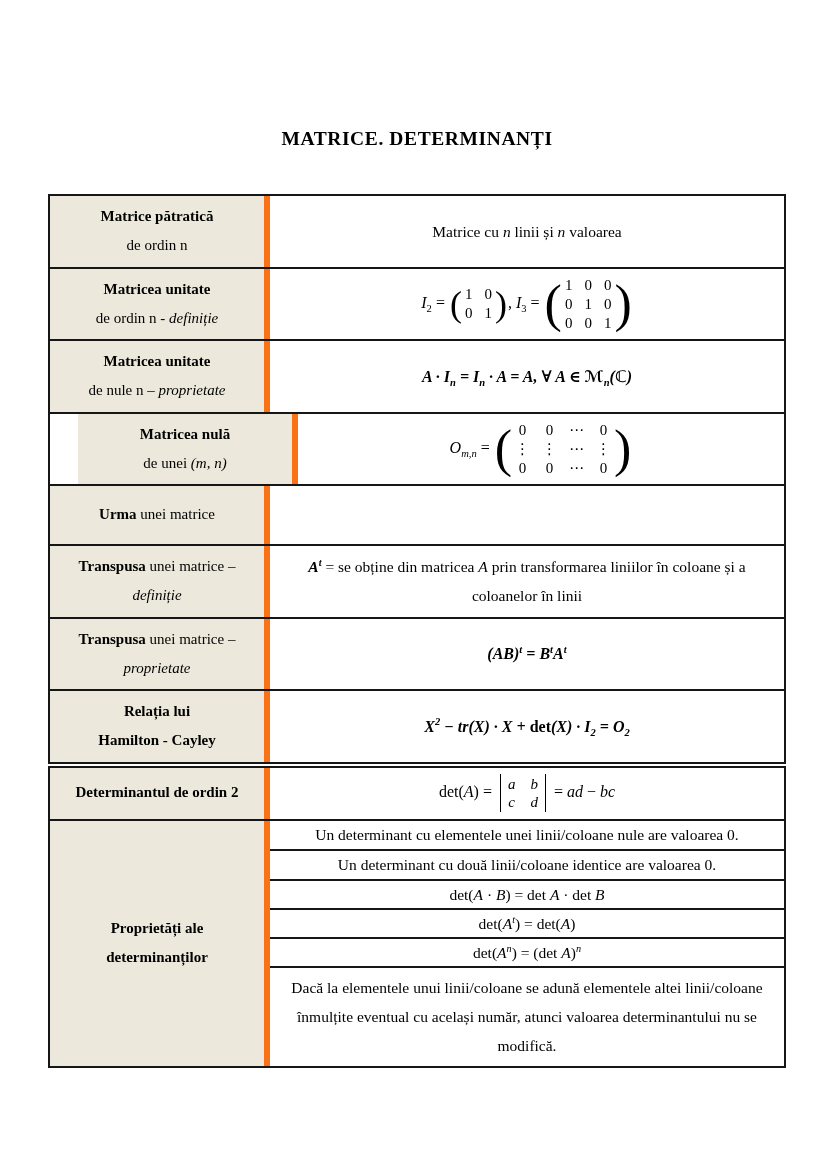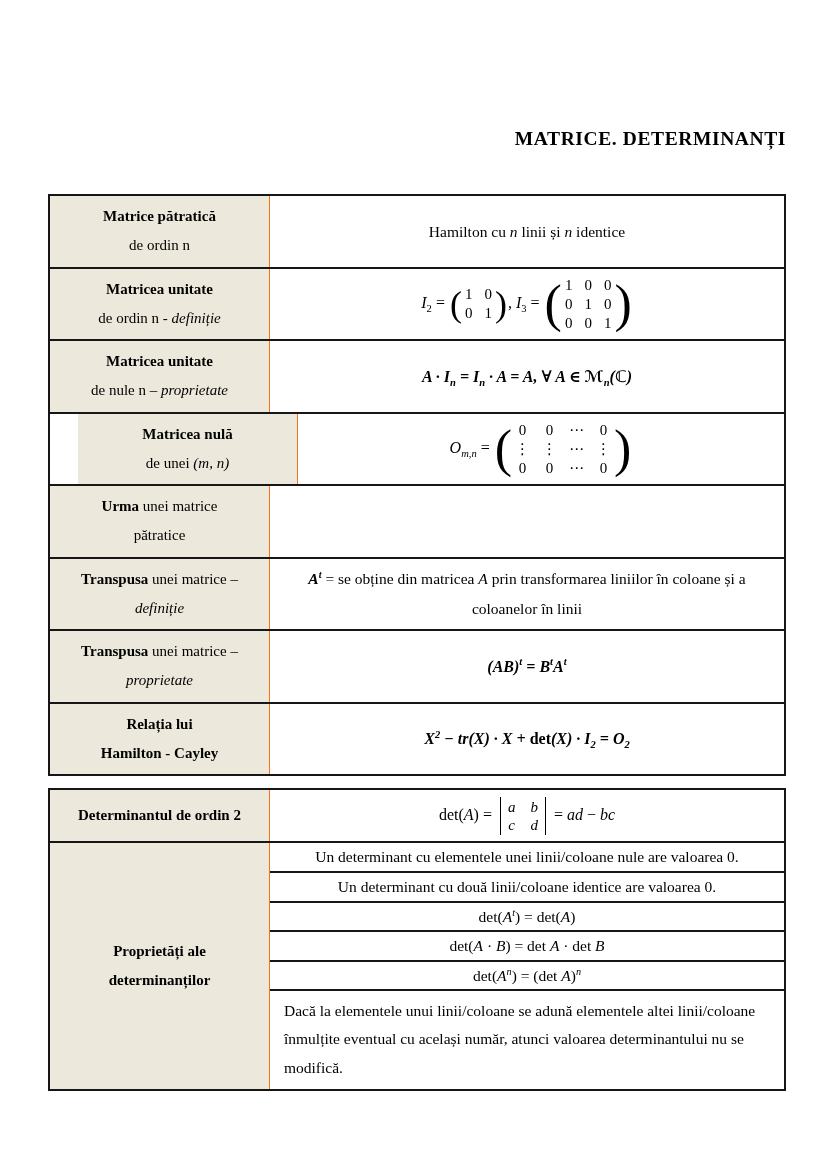--- a/index.html
+++ b/index.html
@@ -7,47 +7,47 @@
   body {
     width: 828px; height: 1171px;
     font-family: "Liberation Serif", "DejaVu Serif", "DejaVu Sans", serif;
     color: #000;
     position: relative;
     overflow: hidden;
   }
   .page { padding: 128px 42px 0 48px; }
   .title {
     width: 738px;
-    text-align: right;
+    text-align: center;
     font-size: 19.5px;
     font-weight: bold;
     letter-spacing: 0.6px;
     margin-bottom: 44px;
   }
   .tbl { width: 738px; border: 2px solid #161616; }
-  .tbl-lower { margin-top: 12px; }
+  .tbl-lower { margin-top: 2px; }
   .row { display: flex; border-bottom: 2px solid #161616; }
   .tbl .row:last-child { border-bottom: none; }
   .cl {
     width: 220px; flex: 0 0 220px;
     background: #ece8db;
-    border-right: 1px solid #f97316;
+    border-right: 6px solid #f97316;
     display: flex; flex-direction: column; justify-content: center;
     text-align: center;
     font-size: 15px; line-height: 1.95;
     padding: 6px 8px;
   }
   .cr {
     flex: 1;
     display: flex; flex-direction: column; justify-content: center;
     text-align: center;
     font-size: 15.5px; line-height: 1.9;
     padding: 4px 11px;
   }
-  .cr-props { flex: 1; display: flex; flex-direction: column; padding: 0; font-size: 15.5px; }
+  .cr-props { flex: 1; display: flex; flex-direction: column; padding: 0; font-size: 15.5px; text-align: center; }
   .sub {
     border-bottom: 2px solid #161616;
     display: flex; align-items: center; justify-content: center;
     padding: 2px 10px; line-height: 1.5;
   }
   .sub:last-child { border-bottom: none; }
   .sub-tall { flex: 1; line-height: 1.85; padding: 6px 14px; }
   .b  { font-weight: bold; }
   .i  { font-style: italic; }
   .bi { font-weight: bold; font-style: italic; margin-top: 48px; }
@@ -95,21 +95,21 @@
   <div class="title">MATRICE. DETERMINANȚI</div>
 
   <div class="tbl">
 
     <div class="row h1r">
       <div class="cl">
         <div class="b">Matrice pătratică</div>
         <div>de ordin n</div>
       </div>
       <div class="cr">
-        <div><span>Hamilton cu </span><span class="i">n</span><span> linii și </span><span class="i">n</span><span> identice</span></div>
+        <div><span>Matrice cu </span><span class="i">n</span><span> linii și </span><span class="i">n</span><span> valoarea</span></div>
       </div>
     </div>
 
     <div class="row h2r">
       <div class="cl">
         <div class="b">Matricea unitate</div>
         <div><span>de ordin n - </span><span class="i">definiție</span></div>
       </div>
       <div class="cr">
         <div class="frm"><span class="i">I</span><sub>2</sub><span> = </span><span class="mx">
@@ -172,21 +172,20 @@
                 <span>0</span>
               </span>
               <span class="pn p3">)</span>
             </span></div>
       </div>
     </div>
 
     <div class="row h5r">
       <div class="cl">
         <div><span class="b">Urma</span><span> unei matrice</span></div>
-        <div>pătratice</div>
       </div>
     </div>
 
     <div class="row h6r">
       <div class="cl">
         <div><span class="b">Transpusa</span><span> unei matrice –</span></div>
         <div class="i">definiție</div>
       </div>
       <div class="cr">
         <div><span class="bi">A</span><sup class="bi">t</sup><span> = se obține din matricea </span><span class="i">A</span><span> prin transformarea liniilor în coloane și a coloanelor în linii</span></div>
@@ -232,25 +231,25 @@
     </div>
 
     <div class="row h10r">
       <div class="cl">
         <div class="b">Proprietăți ale</div>
         <div class="b">determinanților</div>
       </div>
       <div class="cr-props">
         <div class="sub s30">Un determinant cu elementele unei linii/coloane nule are valoarea 0.</div>
         <div class="sub s30">Un determinant cu două linii/coloane identice are valoarea 0.</div>
+        <div class="sub s28">
+            <span><span>det(</span><span class="i">A</span><span> · </span><span class="i">B</span><span>) = det </span><span class="i">A</span><span> · det </span><span class="i">B</span></span>
+          </div>
         <div class="sub s27">
             <span><span>det(</span><span class="i">A</span><sup class="i">t</sup><span>) = det(</span><span class="i">A</span><span>)</span></span>
-          </div>
-        <div class="sub s28">
-            <span><span>det(</span><span class="i">A</span><span> · </span><span class="i">B</span><span>) = det </span><span class="i">A</span><span> · det </span><span class="i">B</span></span>
           </div>
         <div class="sub s29">
             <span><span>det(</span><span class="i">A</span><sup class="i">n</sup><span>) = (det </span><span class="i">A</span><span>)</span><sup class="i">n</sup></span>
           </div>
         <div class="sub sub-tall">Dacă la elementele unui linii/coloane se adună elementele altei linii/coloane înmulțite eventual cu același număr, atunci valoarea determinantului nu se modifică.</div>
       </div>
     </div>
 
   </div>
 

